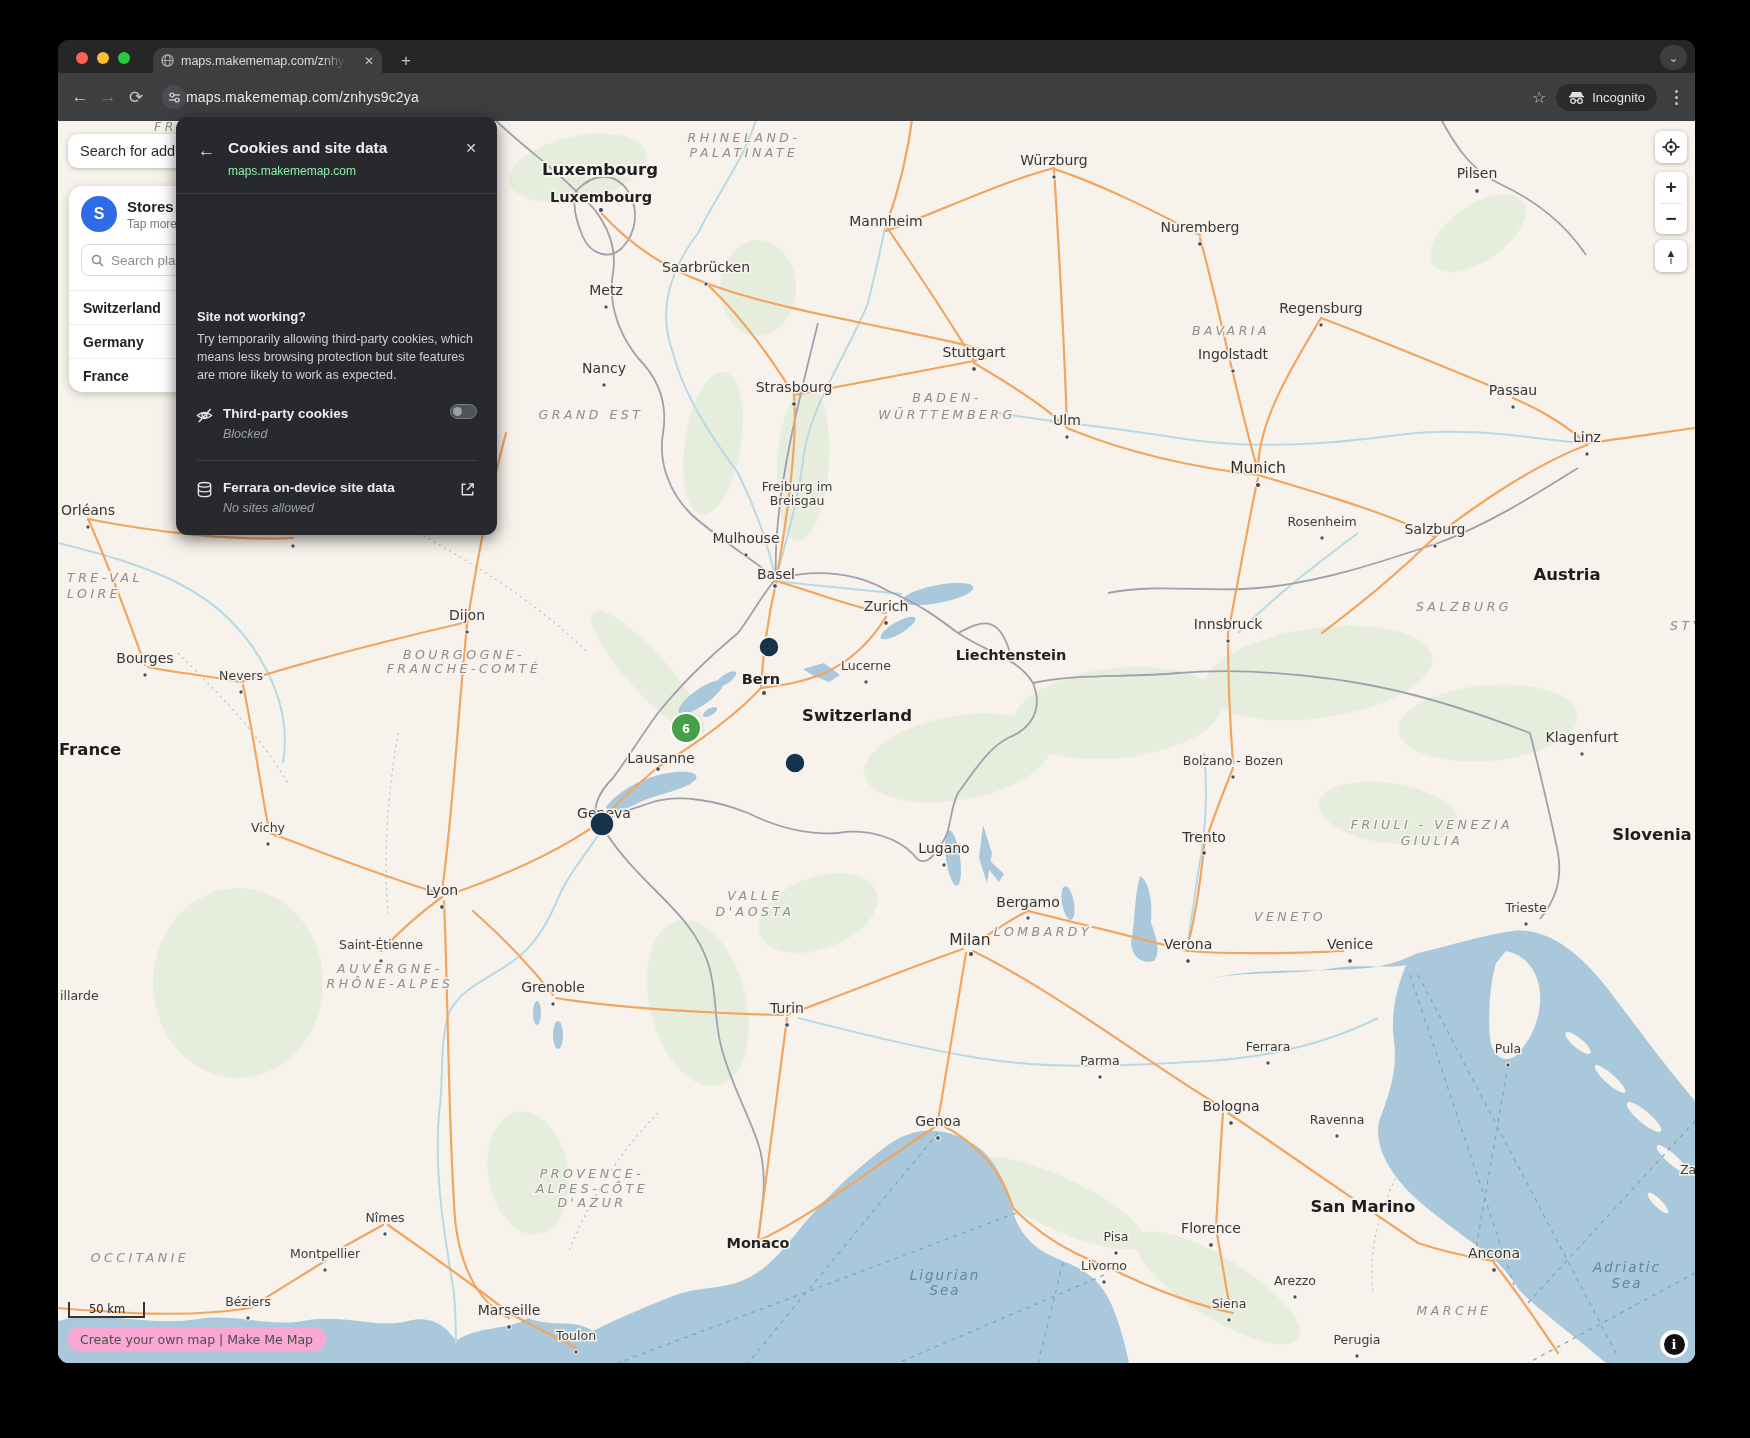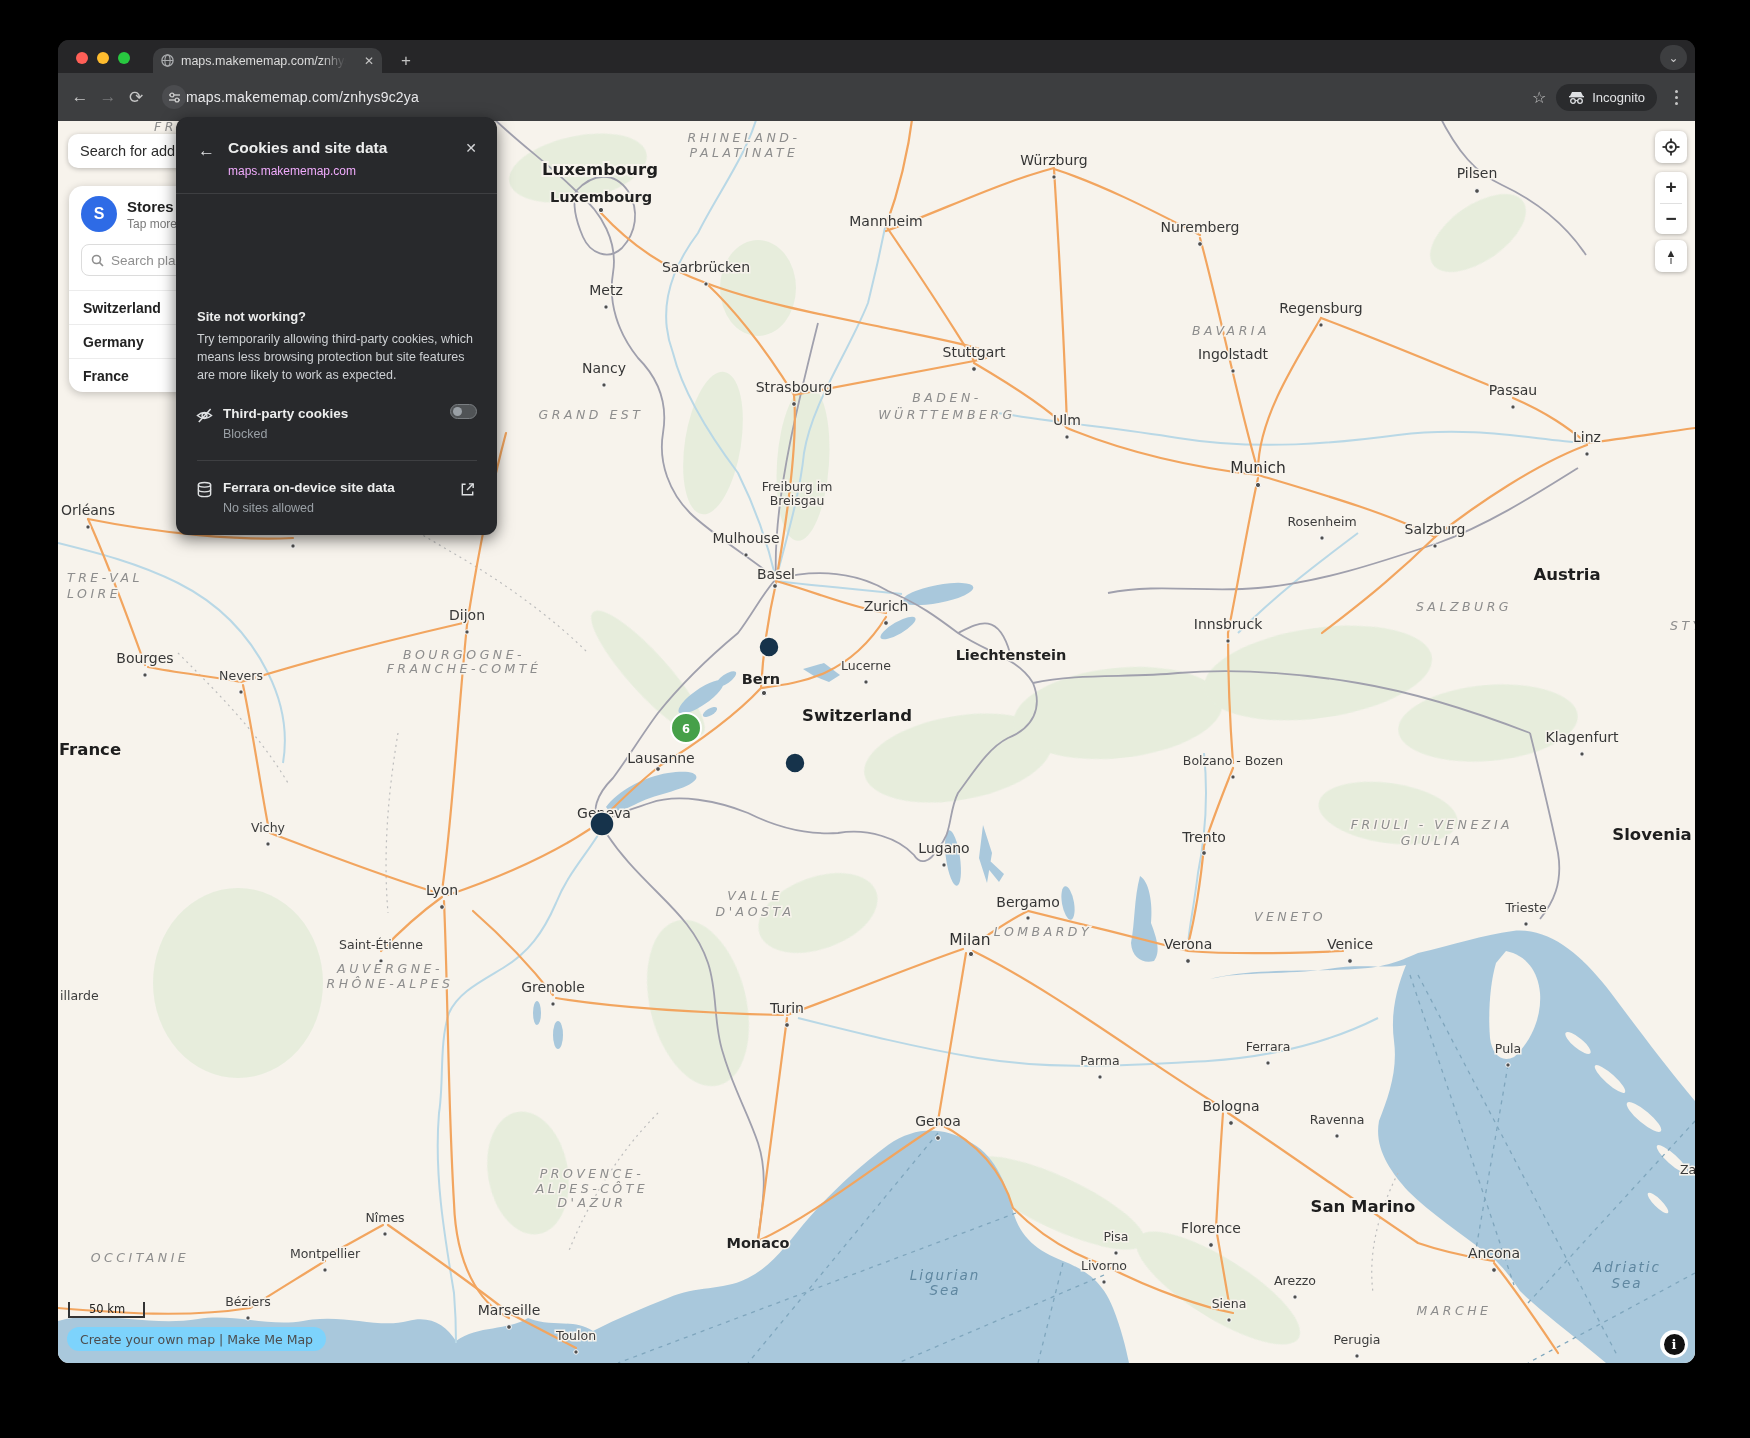--- a/index.html
+++ b/index.html
@@ -36,47 +36,47 @@
   .water-l{font-size:13.5px;font-style:italic;fill:#5f87a0;letter-spacing:2px;text-anchor:middle;}
   .ast{text-anchor:start;}
   
   .ctl{position:absolute;background:#fff;border-radius:7px;box-shadow:0 1px 4px rgba(0,0,0,.3);z-index:20;}
   .locate{left:1597px;top:91px;width:32px;height:32px;display:flex;align-items:center;justify-content:center;}
   .zoomp{left:1597px;top:132px;width:32px;height:62px;display:flex;flex-direction:column;}
   .zoomp div{flex:1;display:flex;align-items:center;justify-content:center;font-size:19px;font-weight:bold;color:#2c2c2c;}
   .zoomp .zd{height:1px;flex:none;background:#e0e0e0;margin:0 5px;}
   .compass{left:1597px;top:200px;width:32px;height:32px;display:flex;align-items:center;justify-content:center;flex-direction:column;line-height:9px;}
   .scalebar{position:absolute;left:10px;top:1262px;width:77px;height:16px;border:2px solid #333;border-top:none;z-index:20;color:#222;font-size:11.5px;padding-left:19px;box-sizing:border-box;font-family:"DejaVu Sans",sans-serif;}
-  .attrib{position:absolute;left:9px;top:1287px;height:24px;background:#7dd3fc;border-radius:12px;display:flex;align-items:center;padding:0 13px;color:#4d4d4d;font-size:12.5px;z-index:20;font-family:"DejaVu Sans",sans-serif;}
+  .attrib{position:absolute;left:9px;top:1287px;height:24px;background:#f9a8d4;border-radius:12px;display:flex;align-items:center;padding:0 13px;color:#4d4d4d;font-size:12.5px;z-index:20;font-family:"DejaVu Sans",sans-serif;}
   .infobtn{position:absolute;left:1602px;top:1290px;width:28px;height:28px;border-radius:50%;background:#fff;display:flex;align-items:center;justify-content:center;z-index:20;}
   .infobtn i{width:21px;height:21px;border-radius:50%;background:#111;color:#fff;font-style:normal;font-weight:bold;font-size:13px;display:flex;align-items:center;justify-content:center;font-family:"DejaVu Serif",serif;}
   
   .searchbar{position:absolute;left:10px;top:94px;width:250px;height:34px;background:#fff;border-radius:10px;box-shadow:0 1px 5px rgba(0,0,0,.25);z-index:10;display:flex;align-items:center;padding:0 12px;font-size:14.5px;color:#2b2b2b;box-sizing:border-box;}
   .stores{position:absolute;left:11px;top:146px;width:270px;background:#fff;border-radius:14px;box-shadow:0 2px 8px rgba(0,0,0,.22);z-index:10;padding:10px 0 0 0;}
   .stores-head{display:flex;align-items:center;gap:10px;padding:0 12px;}
   .avatar{width:36px;height:36px;border-radius:50%;background:#2e6be6;color:#fff;font-weight:bold;font-size:16px;display:flex;align-items:center;justify-content:center;}
   .stores-tt{font-size:15px;font-weight:bold;color:#1f1f1f;}
   .stores-sub{font-size:12px;color:#7b7b7b;margin-top:2px;}
   .places{margin:12px 12px 14px 12px;height:30px;border:1px solid #dcdcdc;border-radius:8px;display:flex;align-items:center;gap:7px;padding:0 9px;color:#8f8f8f;font-size:13.5px;}
   .crow{height:33px;display:flex;align-items:center;border-top:1px solid #ececec;padding:0 14px;font-size:14px;font-weight:bold;color:#222;}
   .crow:last-child{border-radius:0 0 14px 14px;}
   
   .dlg{position:absolute;left:118px;top:77px;width:321px;height:418px;background:#28292c;border-radius:12px;box-shadow:0 4px 16px rgba(0,0,0,.55);z-index:40;color:#e6e7ea;}
   .dlg-back{position:absolute;left:22px;top:24px;font-size:17px;color:#dfe0e2;}
   .dlg-title{position:absolute;left:52px;top:22px;font-size:15.5px;font-weight:bold;color:#eceded;}
-  .dlg-domain{position:absolute;left:52px;top:47px;font-size:12px;color:#f0abfc;}
+  .dlg-domain{position:absolute;left:52px;top:47px;font-size:12px;color:#86efac;}
   .dlg-close{position:absolute;right:20px;top:23px;font-size:14px;color:#d3d4d6;}
   .dlg-hr{position:absolute;left:0;top:76px;width:100%;height:1px;background:#3e3f42;}
   .dlg-body{position:absolute;left:21px;top:93px;width:282px;font-size:13px;line-height:19px;color:#dfe1e3;}
   .dlg-link{color:#a8c7fa;text-decoration:underline;}
   .dlg-h2{position:absolute;left:21px;top:192px;font-size:13px;font-weight:bold;color:#eceded;}
   .dlg-body2{position:absolute;left:21px;top:213px;width:285px;font-size:12.5px;line-height:18px;color:#cdd0d3;}
   .row-ic{position:absolute;left:20px;width:17px;height:17px;}
   .rowlab{position:absolute;left:47px;font-size:13.5px;font-weight:bold;color:#eceded;}
-  .rowsub{position:absolute;left:47px;font-size:12.5px;color:#9aa0a6;}
+  .rowsub{position:absolute;left:47px;font-size:12.5px;color:#9aa0a6;font-style:italic;}
   .toggle{position:absolute;left:274px;top:287px;width:27px;height:15px;border-radius:8px;background:#505356;border:1px solid #797d81;box-sizing:border-box;}
   .toggle i{position:absolute;left:2px;top:2px;width:9px;height:9px;border-radius:50%;background:#9aa0a6;}
   .dlg-hr2{position:absolute;left:21px;top:343px;width:280px;height:1px;background:#3e3f42;}
 </style>
 </head>
 <body>
 
 <div class="window">
 
   <div class="tabstrip">

